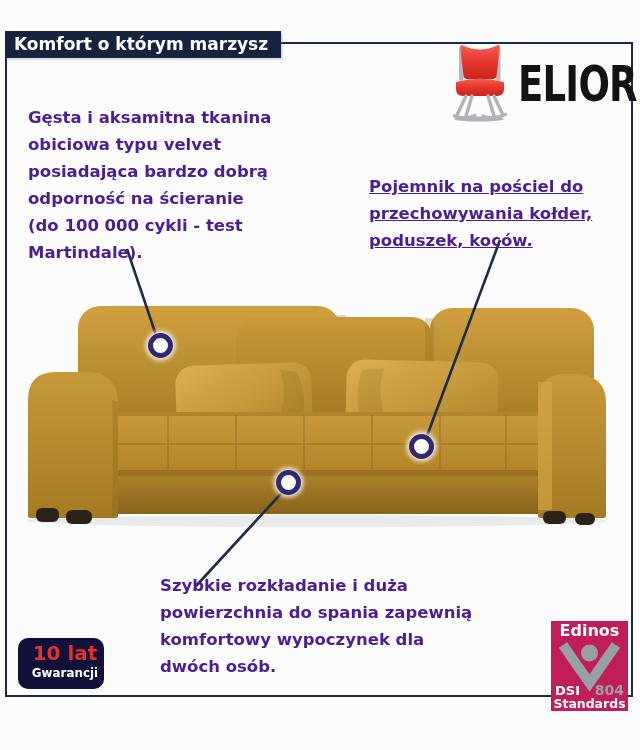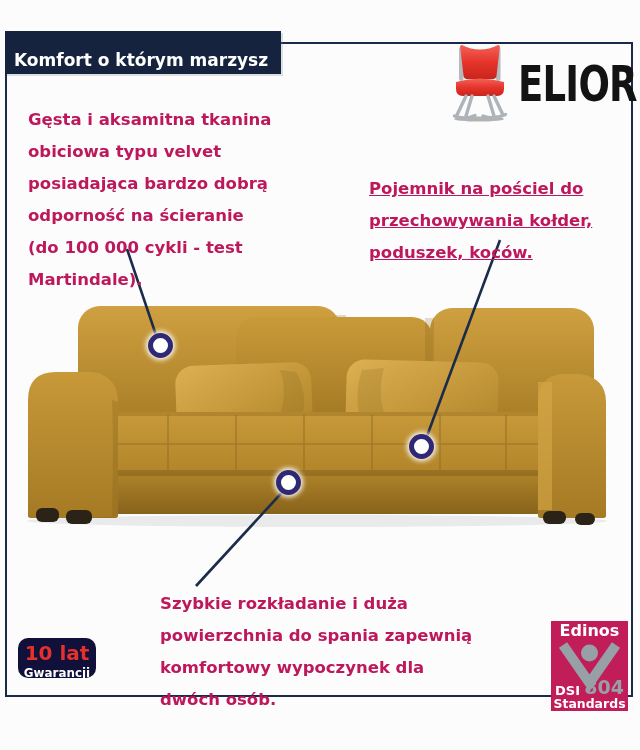--- a/index.html
+++ b/index.html
@@ -8,69 +8,69 @@
     background:#fcfcfc; font-family:"DejaVu Sans", sans-serif;
   }
   
   .frame {
     position:absolute; left:5px; top:42px; width:624px; height:651px;
     border:2px solid #1b2a4a; z-index:1;
   }
   
   .banner {
     position:absolute; left:5px; top:31px; height:27px; z-index:4;
-    background:#16233e; color:#ffffff; padding:16px 13px 0 9px;
+    background:#16233e; color:#ffffff; padding:0 13px 0 9px;
     font-weight:700; font-size:17px; line-height:27px;
     box-shadow:2px 2px 0 rgba(120,130,150,0.25);
   }
   
   .logo { position:absolute; left:452px; top:42px; z-index:3; display:flex; align-items:center; }
   .logo svg { display:block; }
   .brand-name {
     color:#131313; font-weight:700; font-size:50px; line-height:1;
     transform:scaleX(.74); transform-origin:left center;
     margin-left:10px; margin-top:4px; letter-spacing:-1px;
   }
   
   .annotation {
-    position:absolute; z-index:3; color:#be185d;
-    font-weight:700; font-size:16.5px; line-height:32px;
+    position:absolute; z-index:3; color:#4c1d95;
+    font-weight:700; font-size:16.5px; line-height:27px;
     white-space:pre-line;
   }
   .fabric   { left:28px;  top:104px; }
   .storage  { left:369px; top:173px;text-decoration:underline; }
-  .sleeping { left:160px; top:588px; }
+  .sleeping { left:160px; top:572px; }
   
   .scene { position:absolute; left:0; top:0; z-index:2; }
   
   .marker {
     position:absolute; z-index:5; width:15px; height:15px;
     border:5px solid #2e2875; border-radius:50%; background:#ffffff;
     box-shadow:0 0 5px 2px rgba(255,255,255,0.95);
   }
   .m1 { left:148px; top:333px; }
   .m2 { left:409px; top:434px; }
   .m3 { left:276px; top:470px; }
   
   .warranty {
-    position:absolute; left:18px; top:638px; width:78px; height:40px;
-    background:#10103a; border-radius:10px; text-align:center; z-index:3;
+    position:absolute; left:18px; top:638px; width:78px; height:51px;
+    background:#10103a; border-radius:10px; text-align:center; z-index:3;padding-left:8px;
   }
   .warranty-years { color:#e5312d; font-weight:700; font-size:20px; line-height:24px; margin-top:3px; }
   .warranty-label { color:#ffffff; font-weight:700; font-size:12.5px; line-height:15px; transform:scaleX(.95); }
   
   .edinos {
     position:absolute; left:551px; top:621px; width:77px; height:90px;
     background:#c11d58; z-index:3;
   }
   .ed-v { position:absolute; left:0; top:0; width:77px; height:74px; }
   .ed-brand { position:absolute; top:1px; left:0; width:100%; text-align:center;
               color:#ffffff; font-weight:700; font-size:16px; line-height:18px; }
   .ed-dsi  { position:absolute; left:4px;  bottom:13px; color:#ffffff; font-weight:700; font-size:13px; }
-  .ed-804  { position:absolute; right:4px; bottom:13px; color:#97a0a6; font-weight:700; font-size:19px; }
+  .ed-804  { position:absolute; right:4px; bottom:13px; color:#97a0a6; font-weight:700; font-size:14px; }
   .ed-std  { position:absolute; bottom:0; left:0; width:100%; text-align:center;
              color:#ffffff; font-weight:700; font-size:13px; line-height:14px; transform:scaleX(.96); }
 </style>
 </head>
 <body>
 
 <div class="frame"></div>
 
 <div class="banner">
   <span>Komfort o którym marzysz</span>

